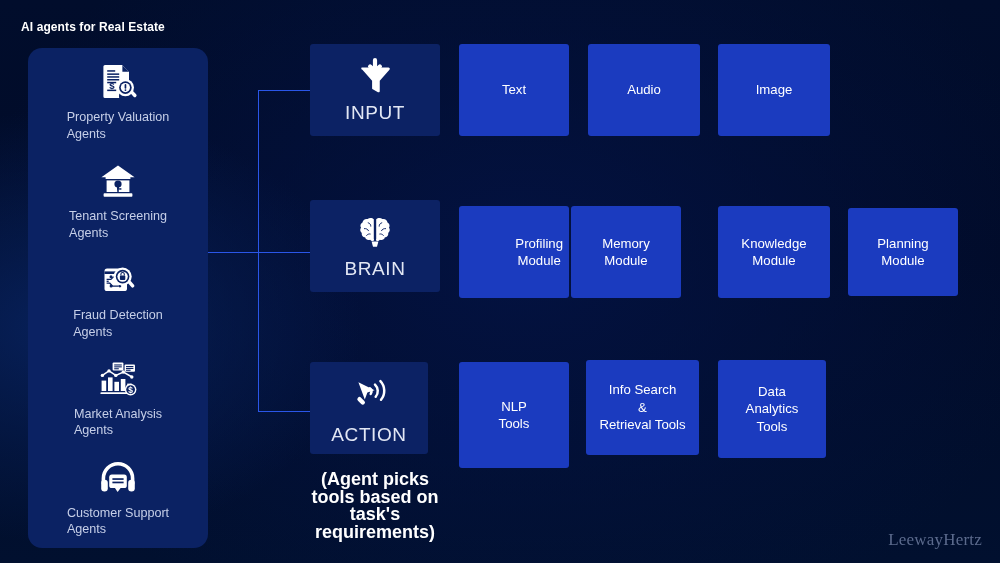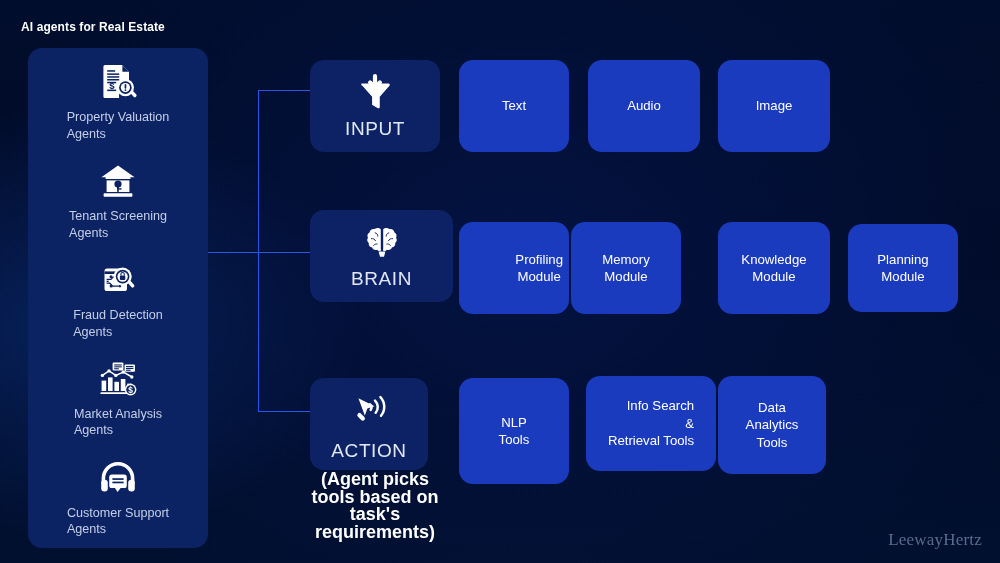--- a/index.html
+++ b/index.html
@@ -78,27 +78,26 @@
     top: 0;
     width: 1000px;
     height: 563px;
     pointer-events: none;
   }
 
   
   .card {
     position: absolute;
     box-sizing: border-box;
-    border-radius: 14px;
+    border-radius: 3px;
     display: flex;
     flex-direction: column;
     align-items: center;
     justify-content: center;
     text-align: center;
-    margin-top: 16px;
   }
   .card.primary {
     background: #0c2264;
   }
   .card.secondary {
     background: #1b3bbf;
   }
   .card-icon {
     width: 44px;
     height: 42px;
@@ -305,21 +304,21 @@
   </div>
 
   <div class="card secondary" style="left:588px; top:44px; width:112px; height:92px;">
     <span class="secondary-label">Audio</span>
   </div>
 
   <div class="card secondary" style="left:718px; top:44px; width:112px; height:92px;">
     <span class="secondary-label">Image</span>
   </div>
 
-  <div class="card primary" style="left:310px; top:194px; width:143px; height:92px;">
+  <div class="card primary" style="left:310px; top:200px; width:130px; height:92px;">
     <span class="card-icon">
       <svg width="38" height="34" viewBox="0 0 38 34" fill="none">
         <path d="M17.8 3.2c-1.6-1.6-4.6-1.7-6.2-0.1-2.5-0.6-4.9 1.1-5.1 3.5-2 0.9-2.7 3.4-1.5 5.2-1.3 1.6-0.9 4 0.8 5.1-0.5 2.2 1.1 4.3 3.3 4.4 0.5 2.2 3 3.4 5 2.4 1 1.4 3 1.7 4.2 0.6l-0.5-1.4V3.2z" fill="#ffffff"></path>
         <path d="M20.2 3.2c1.6-1.6 4.6-1.7 6.2-0.1 2.5-0.6 4.9 1.1 5.1 3.5 2 0.9 2.7 3.4 1.5 5.2 1.3 1.6 0.9 4-0.8 5.1 0.5 2.2-1.1 4.3-3.3 4.4-0.5 2.2-3 3.4-5 2.4-1 1.4-3 1.7-4.2 0.6l0.5-1.4V3.2z" fill="#ffffff"></path>
         <g stroke="#0c2264" stroke-width="0.95" fill="none" stroke-linecap="round">
           <path d="M12.2 6.8c1.8 0.4 2.6 1.8 2.6 3.4"></path>
           <path d="M8.4 12.6c1.9-0.2 3.4 0.6 4.1 2.1"></path>
           <path d="M10.6 19.4c0.9-1.2 2.3-1.7 3.6-1.4"></path>
           <path d="M25.8 6.8c-1.8 0.4-2.6 1.8-2.6 3.4"></path>
           <path d="M29.6 12.6c-1.9-0.2-3.4 0.6-4.1 2.1"></path>
@@ -363,21 +362,21 @@
       </svg>
     </span>
     <span class="primary-label">ACTION</span>
   </div>
 
   <div class="card secondary" style="left:459px; top:362px; width:110px; height:106px;">
     <span class="secondary-label">NLP
 Tools</span>
   </div>
 
-  <div class="card secondary" style="left:586px; top:360px; width:130px; height:95px;text-align:right;">
+  <div class="card secondary" style="left:586px; top:360px; width:113px; height:95px;">
     <span class="secondary-label">Info Search
 &amp;
 Retrieval Tools</span>
   </div>
 
   <div class="card secondary" style="left:718px; top:360px; width:108px; height:98px;">
     <span class="secondary-label">Data
 Analytics
 Tools</span>
   </div>

